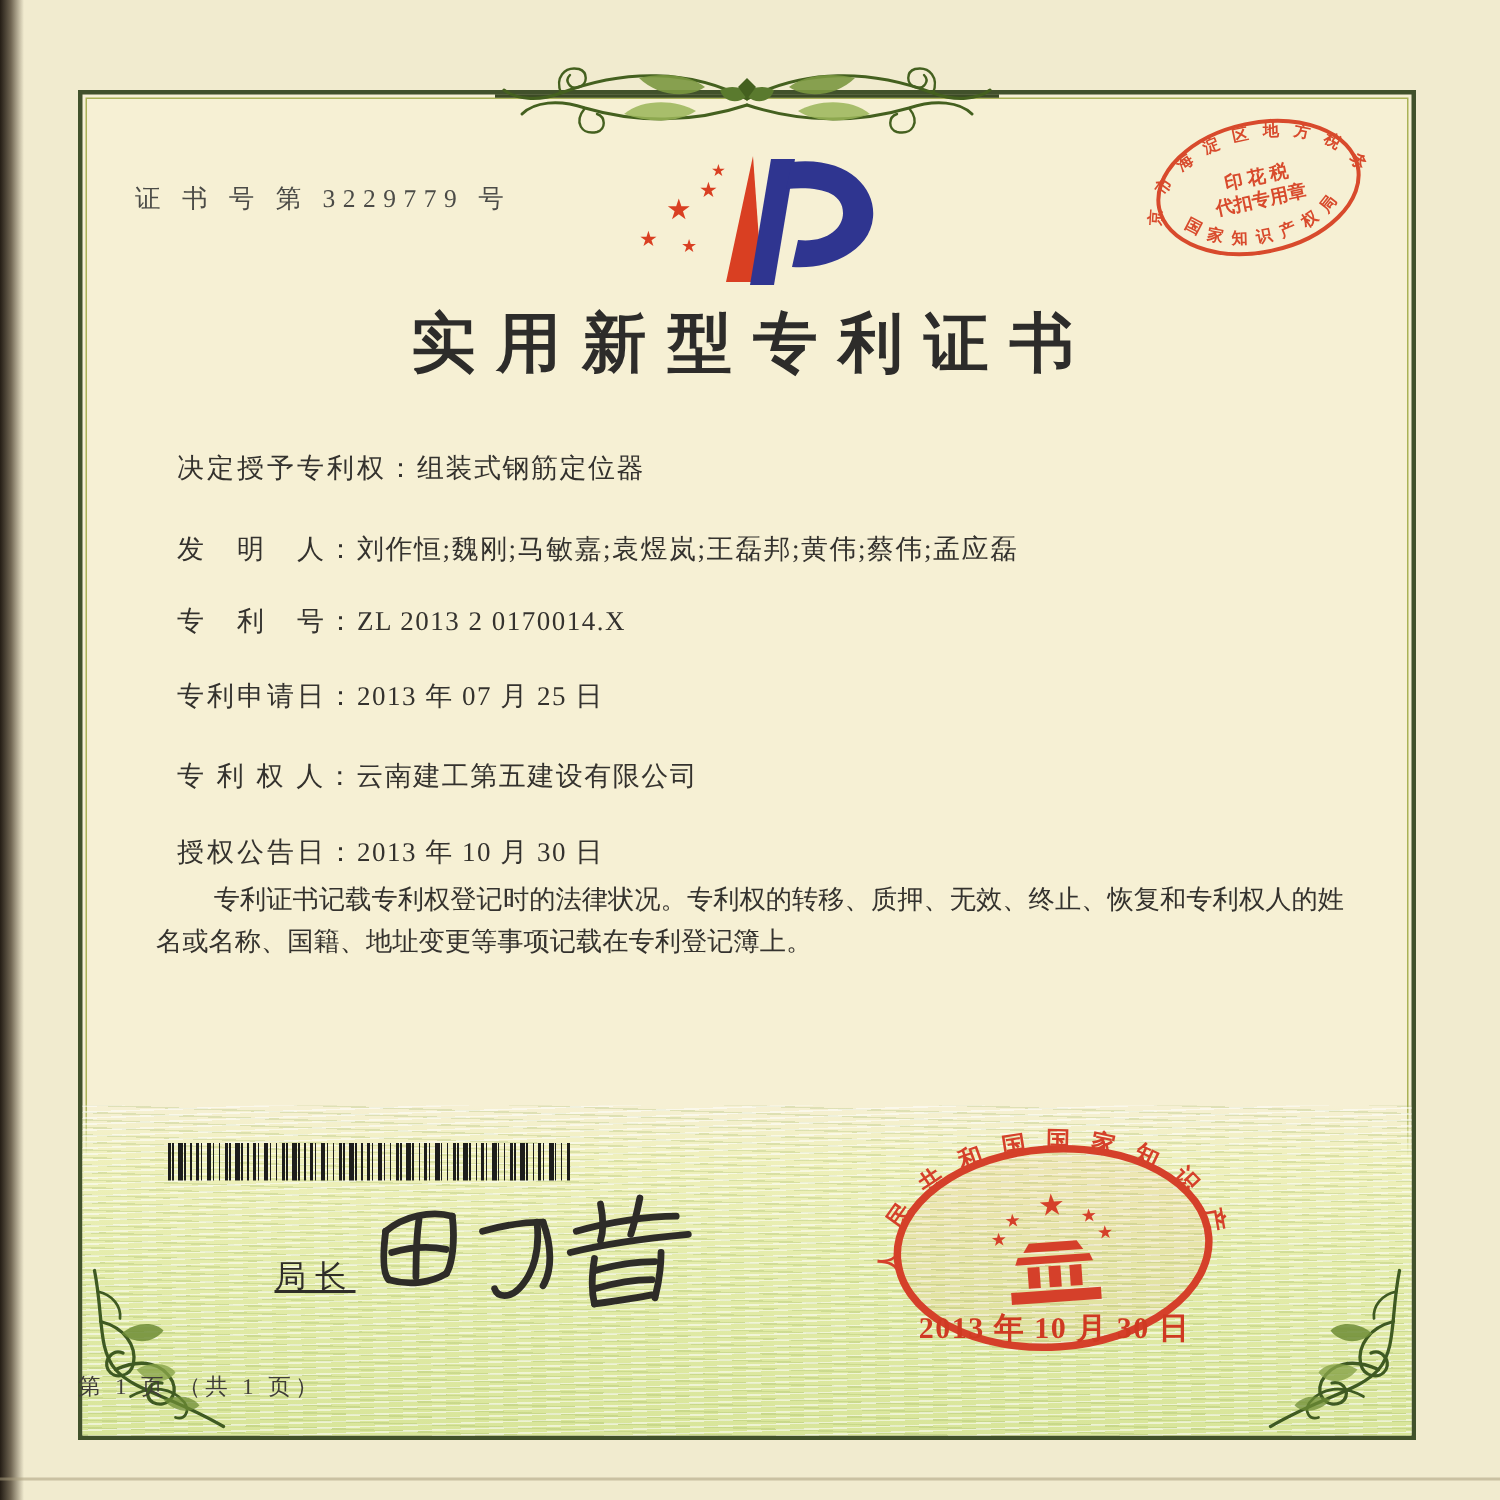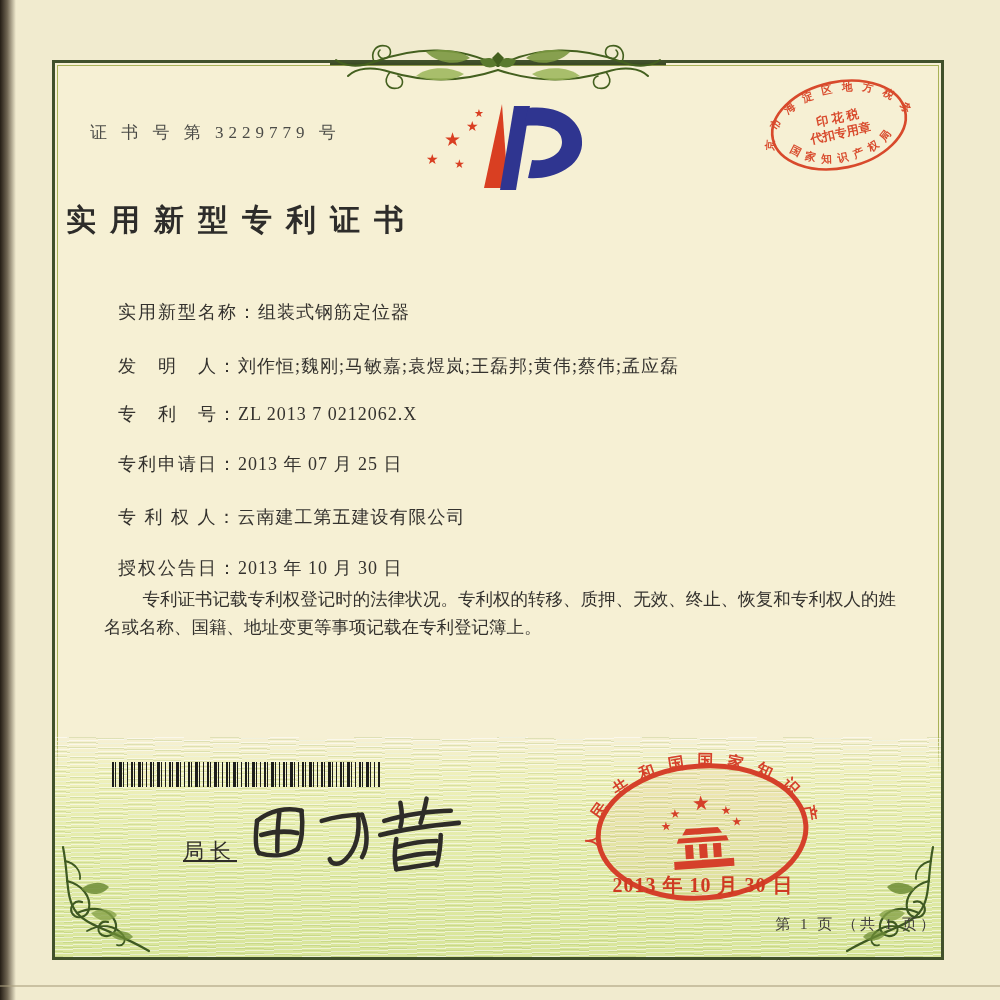--- a/index.html
+++ b/index.html
@@ -18,34 +18,34 @@
   .frame{left:52px;top:60px;width:886px;height:894px;border:3px solid #41512b;background:#f6f0d4;}
   .frame-inner{position:absolute;left:2px;top:2px;right:2px;bottom:2px;border:1px solid #a9b257;}
   
   .band{position:absolute;left:0;right:0;bottom:0;height:220px;
     background:
       repeating-linear-gradient(178deg, rgba(255,255,255,.55) 0 1px, rgba(0,0,0,0) 1px 4px),
       repeating-linear-gradient(182deg, rgba(140,168,76,.22) 0 1px, rgba(0,0,0,0) 1px 5px),
       linear-gradient(180deg, rgba(244,244,198,0) 0%, #eff0bc 16%, #e4ecab 48%, #d8e59a 100%);}
   
   .cert-no{left:90px;top:105px;font-size:17px;letter-spacing:5px;color:#4b4b47;margin-top:16px;}
-  .title{left:52px;top:200px;width:886px;text-align:left;font-size:30px;font-weight:bold;
+  .title{left:52px;top:200px;width:886px;text-align:center;font-size:43px;font-weight:bold;
     letter-spacing:14px;text-indent:14px;color:#2d2c2a;}
   .row{left:118px;font-size:18px;color:#34322e;white-space:nowrap;}
   .row .lbl{letter-spacing:2px;}
   .row .val{letter-spacing:1px;}
   .paras{left:104px;top:585px;width:792px;font-size:17.5px;line-height:1.6;color:#34322e;text-align:justify;}
   .paras p{margin:0;text-indent:2.2em;}
   .barcode{left:112px;top:762px;width:268px;height:25px;
     background:repeating-linear-gradient(90deg,#1d1d1b 0 2px,rgba(0,0,0,0) 2px 3px,#1d1d1b 3px 4px,rgba(0,0,0,0) 4px 7px,#1d1d1b 7px 10px,rgba(0,0,0,0) 10px 11px,#1d1d1b 11px 12px,rgba(0,0,0,0) 12px 15px,#1d1d1b 15px 16px,rgba(0,0,0,0) 16px 19px);}
   .chief{left:183px;top:837px;font-size:21px;letter-spacing:6px;color:#2f2d29;text-decoration:underline;}
   .sig{left:243px;top:790px;width:232px;height:94px;}
   .seal-date{left:596px;top:872px;width:214px;text-align:center;font-size:20px;font-weight:bold;
     color:#cf3a22;letter-spacing:1px;}
-  .footer{left:52px;top:915px;width:886px;text-align:right;font-size:15px;letter-spacing:3px;color:#3f3d38;}
+  .footer{left:52px;top:915px;width:886px;text-align:left;font-size:15px;letter-spacing:3px;color:#3f3d38;}
   .corner-left{left:2px;bottom:0;width:96px;height:114px;}
   .corner-right{right:2px;bottom:0;width:96px;height:114px;transform:scaleX(-1);}
   .top-orn{left:50%;top:-27px;transform:translateX(-50%);width:336px;height:56px;}
   .tax-seal{left:757px;top:68px;width:164px;height:114px;transform:rotate(-12deg);}
   .issue-seal{left:582px;top:746px;width:240px;height:170px;transform:rotate(-4deg);}
   .logo{left:414px;top:100px;width:176px;height:96px;}
 </style>
 </head>
 <body>
 
@@ -107,23 +107,23 @@
   <text x="12" y="64" font-size="14" fill="#d93f22" font-family="DejaVu Sans, sans-serif">★</text>
   <text x="40" y="68" font-size="12" fill="#d93f22" font-family="DejaVu Sans, sans-serif">★</text>
   <text x="60" y="17" font-size="11" fill="#d93f22" font-family="DejaVu Sans, sans-serif">★</text>
   <polygon points="88,4 70,88 94,88" fill="#d93f22"></polygon>
   <polygon points="100,6 116,6 102,90 86,90" fill="#2f3590"></polygon>
   <path d="M114,8 C152,4 170,26 168,45 C166,68 138,80 114,78 L118,60 C136,62 148,53 148,42 C148,28 132,24 110,26 Z" fill="#2f3590"></path>
 </svg>
 
 <div class="abs title">实用新型专利证书</div>
 
-<div class="abs row" style="top:300px"><span class="lbl">实用新型名称：</span><span class="val">组装式钢筋定位器</span></div>
+<div class="abs row" style="top:300px"><span class="lbl">决定授予专利权：</span><span class="val">组装式钢筋定位器</span></div>
 <div class="abs row" style="top:354px"><span class="lbl">发　明　人：</span><span class="val">刘作恒;魏刚;马敏嘉;袁煜岚;王磊邦;黄伟;蔡伟;孟应磊</span></div>
-<div class="abs row" style="top:402px"><span class="lbl">专　利　号：</span><span class="val">ZL 2013 7 0212062.X</span></div>
+<div class="abs row" style="top:402px"><span class="lbl">专　利　号：</span><span class="val">ZL 2013 2 0170014.X</span></div>
 <div class="abs row" style="top:452px"><span class="lbl">专利申请日：</span><span class="val">2013 年 07 月 25 日</span></div>
 <div class="abs row" style="top:505px"><span class="lbl">专 利 权 人：</span><span class="val">云南建工第五建设有限公司</span></div>
 <div class="abs row" style="top:556px"><span class="lbl">授权公告日：</span><span class="val">2013 年 10 月 30 日</span></div>
 
 <div class="abs paras">
   <p>专利证书记载专利权登记时的法律状况。专利权的转移、质押、无效、终止、恢复和专利权人的姓名或名称、国籍、地址变更等事项记载在专利登记簿上。</p>
 </div>
 
 <div class="abs barcode"></div>
 

